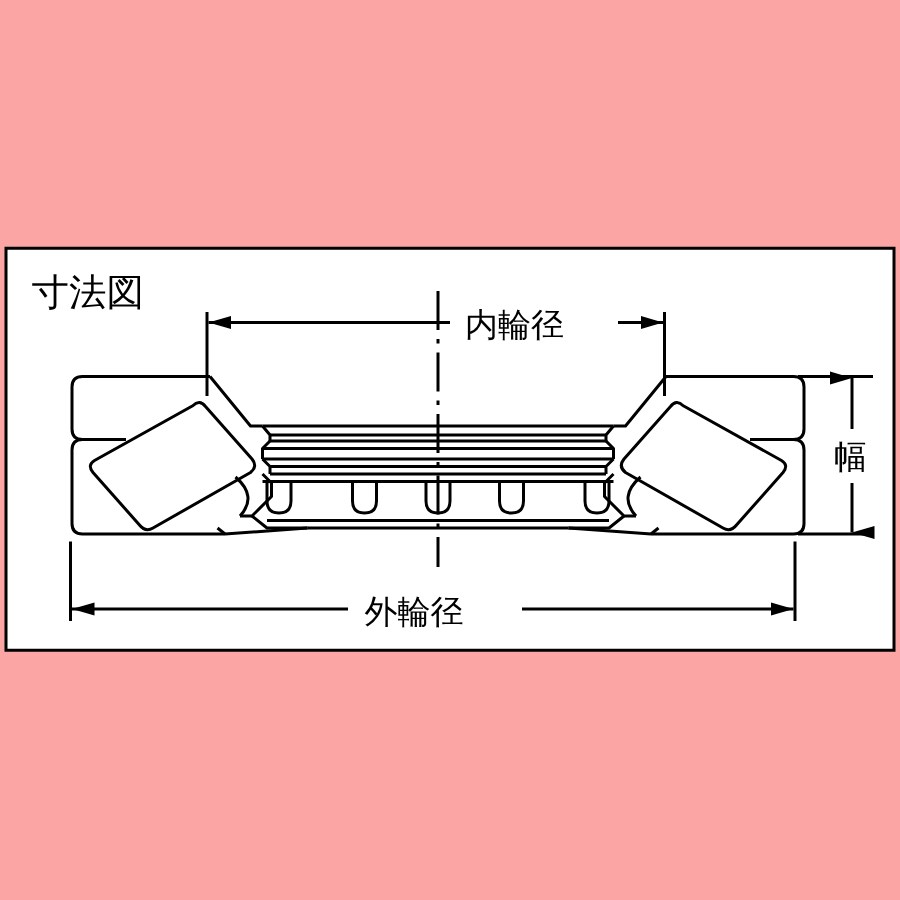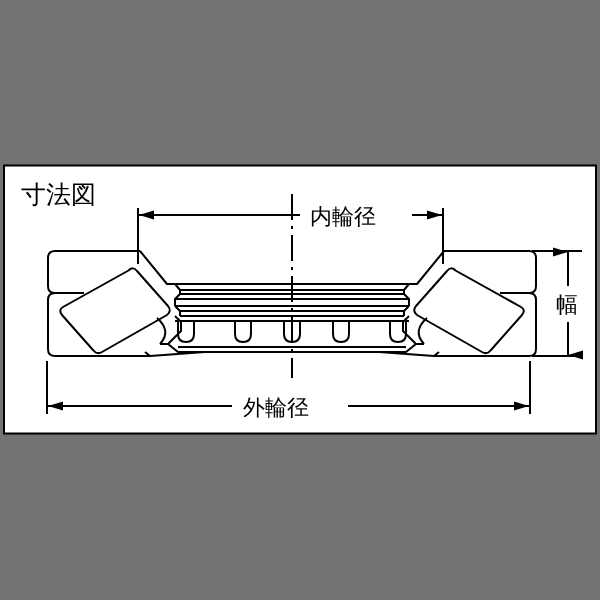--- a/index.html
+++ b/index.html
@@ -11,21 +11,21 @@
   body {
     width: 600px;
     height: 600px;
     font-family: "DejaVu Sans", "Liberation Sans", sans-serif;
     -webkit-font-smoothing: antialiased;
   }
   #canvas-root {
     position: relative;
     width: 600px;
     height: 600px;
-    background: #737373;
+    background: #fca5a5;
     overflow: hidden;
   }
   #drawing-svg {
     position: absolute;
     left: 0;
     top: 0;
     width: 600px;
     height: 600px;
     display: block;
   }

